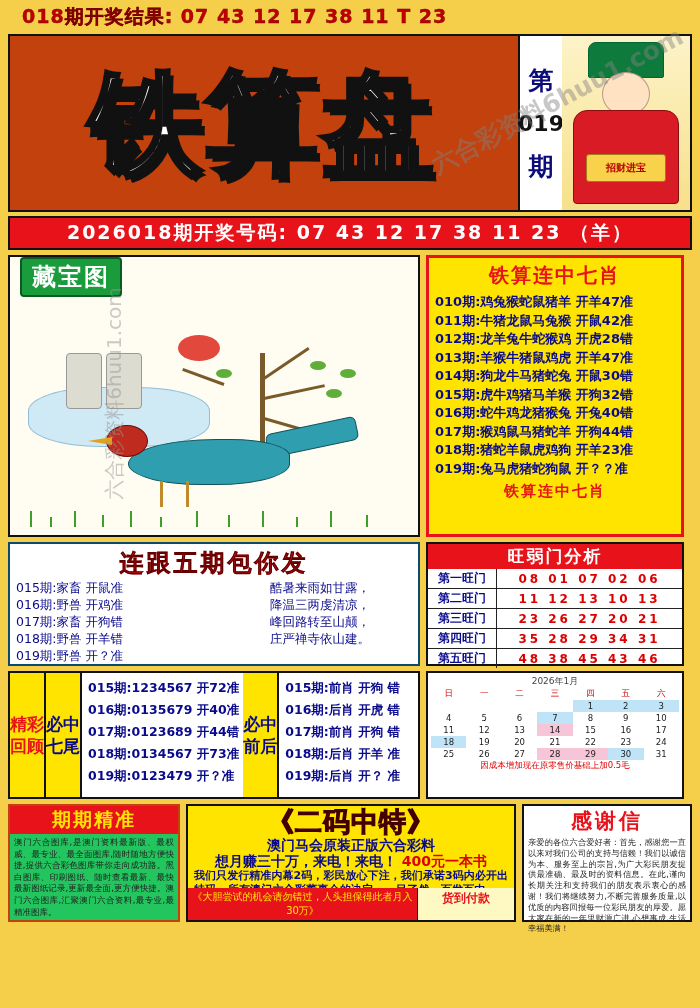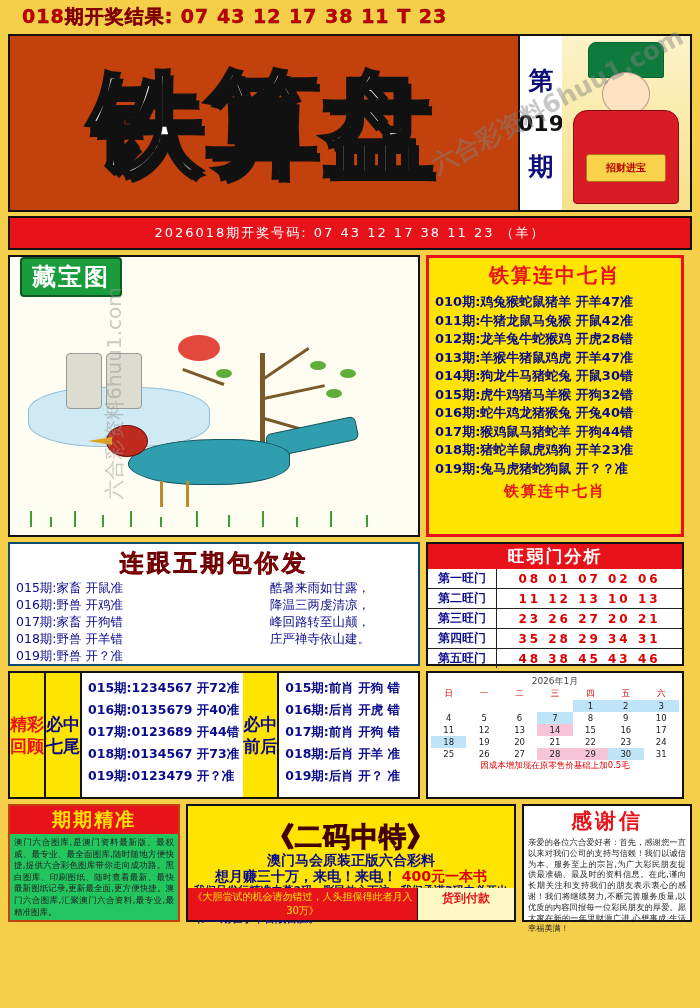--- a/index.html
+++ b/index.html
@@ -91,21 +91,21 @@
     display:block;text-align:center;font-size:10px;color:#b00;line-height:26px;font-weight:bold;
   }
 
   
   .numbers-line{
     margin:4px 8px 0 8px;
     height:34px;
     background:#e8131a;
     border:2px solid #111;
     color:#ffffff;
-    font-size:13px;font-weight:normal;
+    font-size:19px;font-weight:bold;
     display:flex;align-items:center;justify-content:center;
     letter-spacing:2px;
     box-sizing:border-box;
   }
 
   
   .main{
     margin:5px 8px 0 8px;
     display:flex;gap:6px;
   }
@@ -251,21 +251,21 @@
     background:#e8131a;color:#ffe400;text-align:center;font-size:19px;font-weight:bold;
     letter-spacing:2px;padding:1px 0;
   }
   .b1-body{font-size:8.5px;color:#222;line-height:11.6px;padding:3px 4px;text-align:justify;}
   .b2{
     width:330px;border:2px solid #111;background:#ffe400;box-sizing:border-box;height:118px;
     position:relative;
   }
   .b2-title{
     text-align:center;font-size:27px;font-weight:bold;color:#e8131a;letter-spacing:1px;
-    -webkit-text-stroke:1px #400;line-height:30px;padding-top:16px;
+    -webkit-text-stroke:1px #400;line-height:30px;padding-top:1px;
   }
   .b2-sub{
     text-align:center;font-size:14px;color:#0a0a8c;font-weight:bold;line-height:16px;
   }
   .b2-sub .red{color:#d00;}
   .b2-text{font-size:11px;color:#0a0a8c;line-height:14px;padding:0 6px;text-align:justify;font-weight:bold;}
   .b2-foot{
     position:absolute;left:0;bottom:0;width:100%;
     display:flex;
   }

